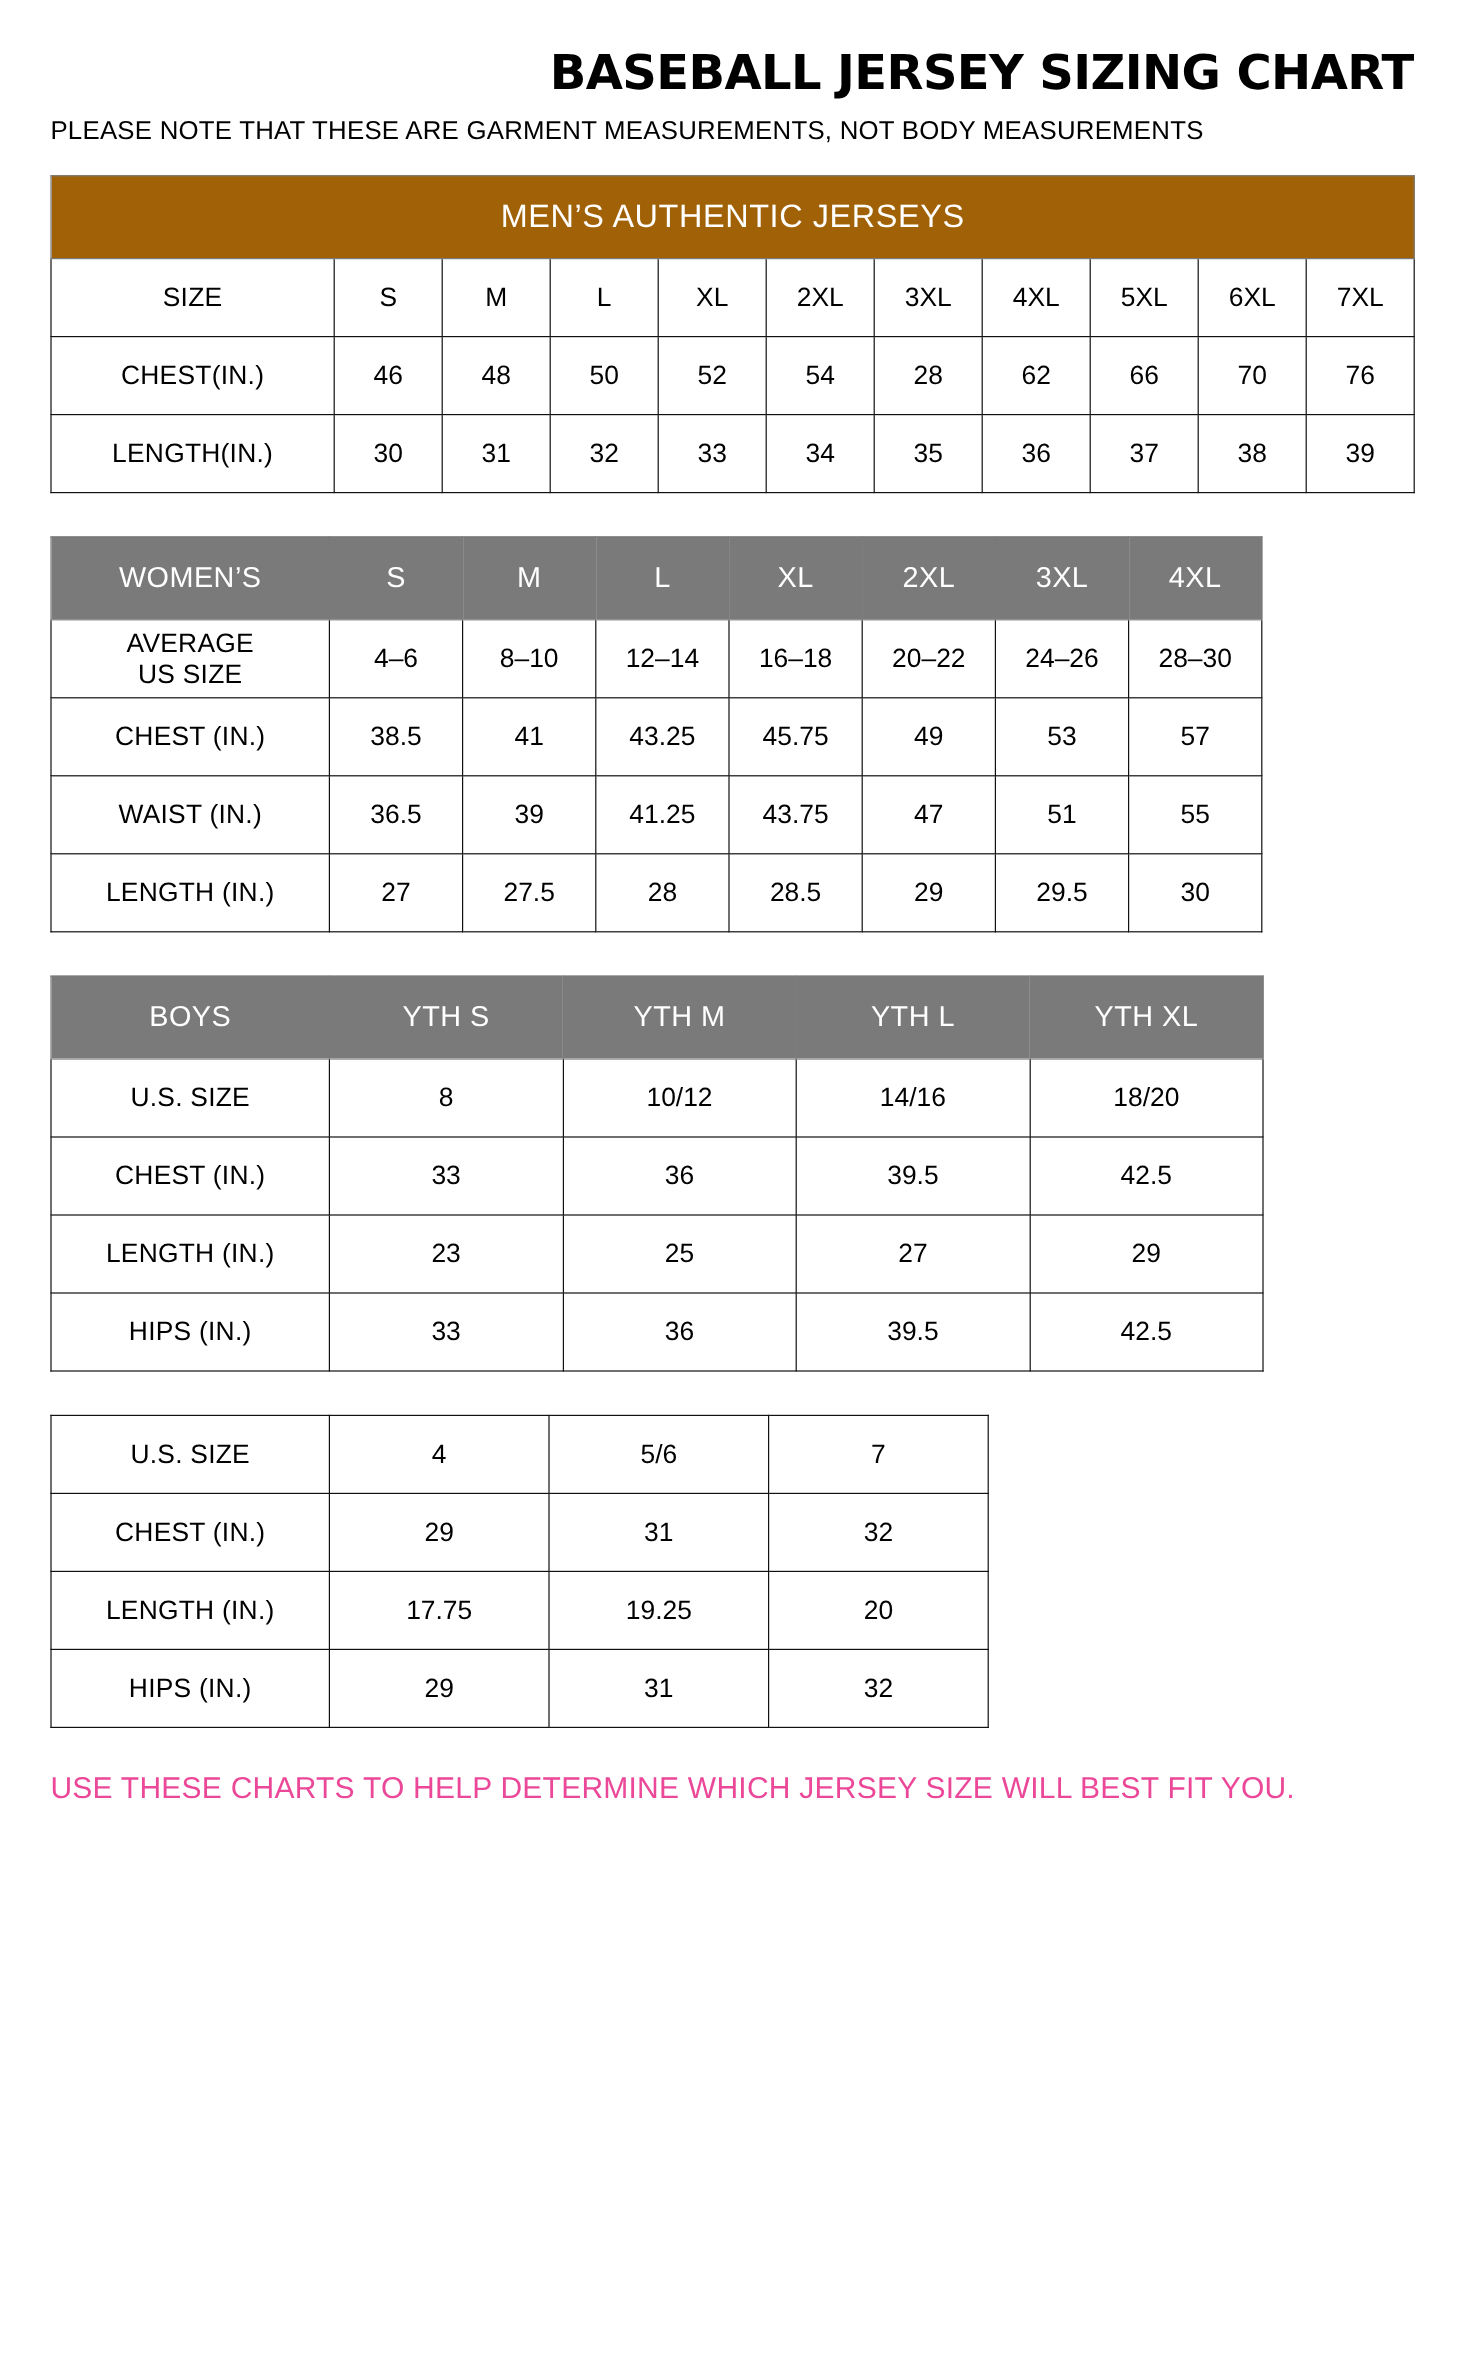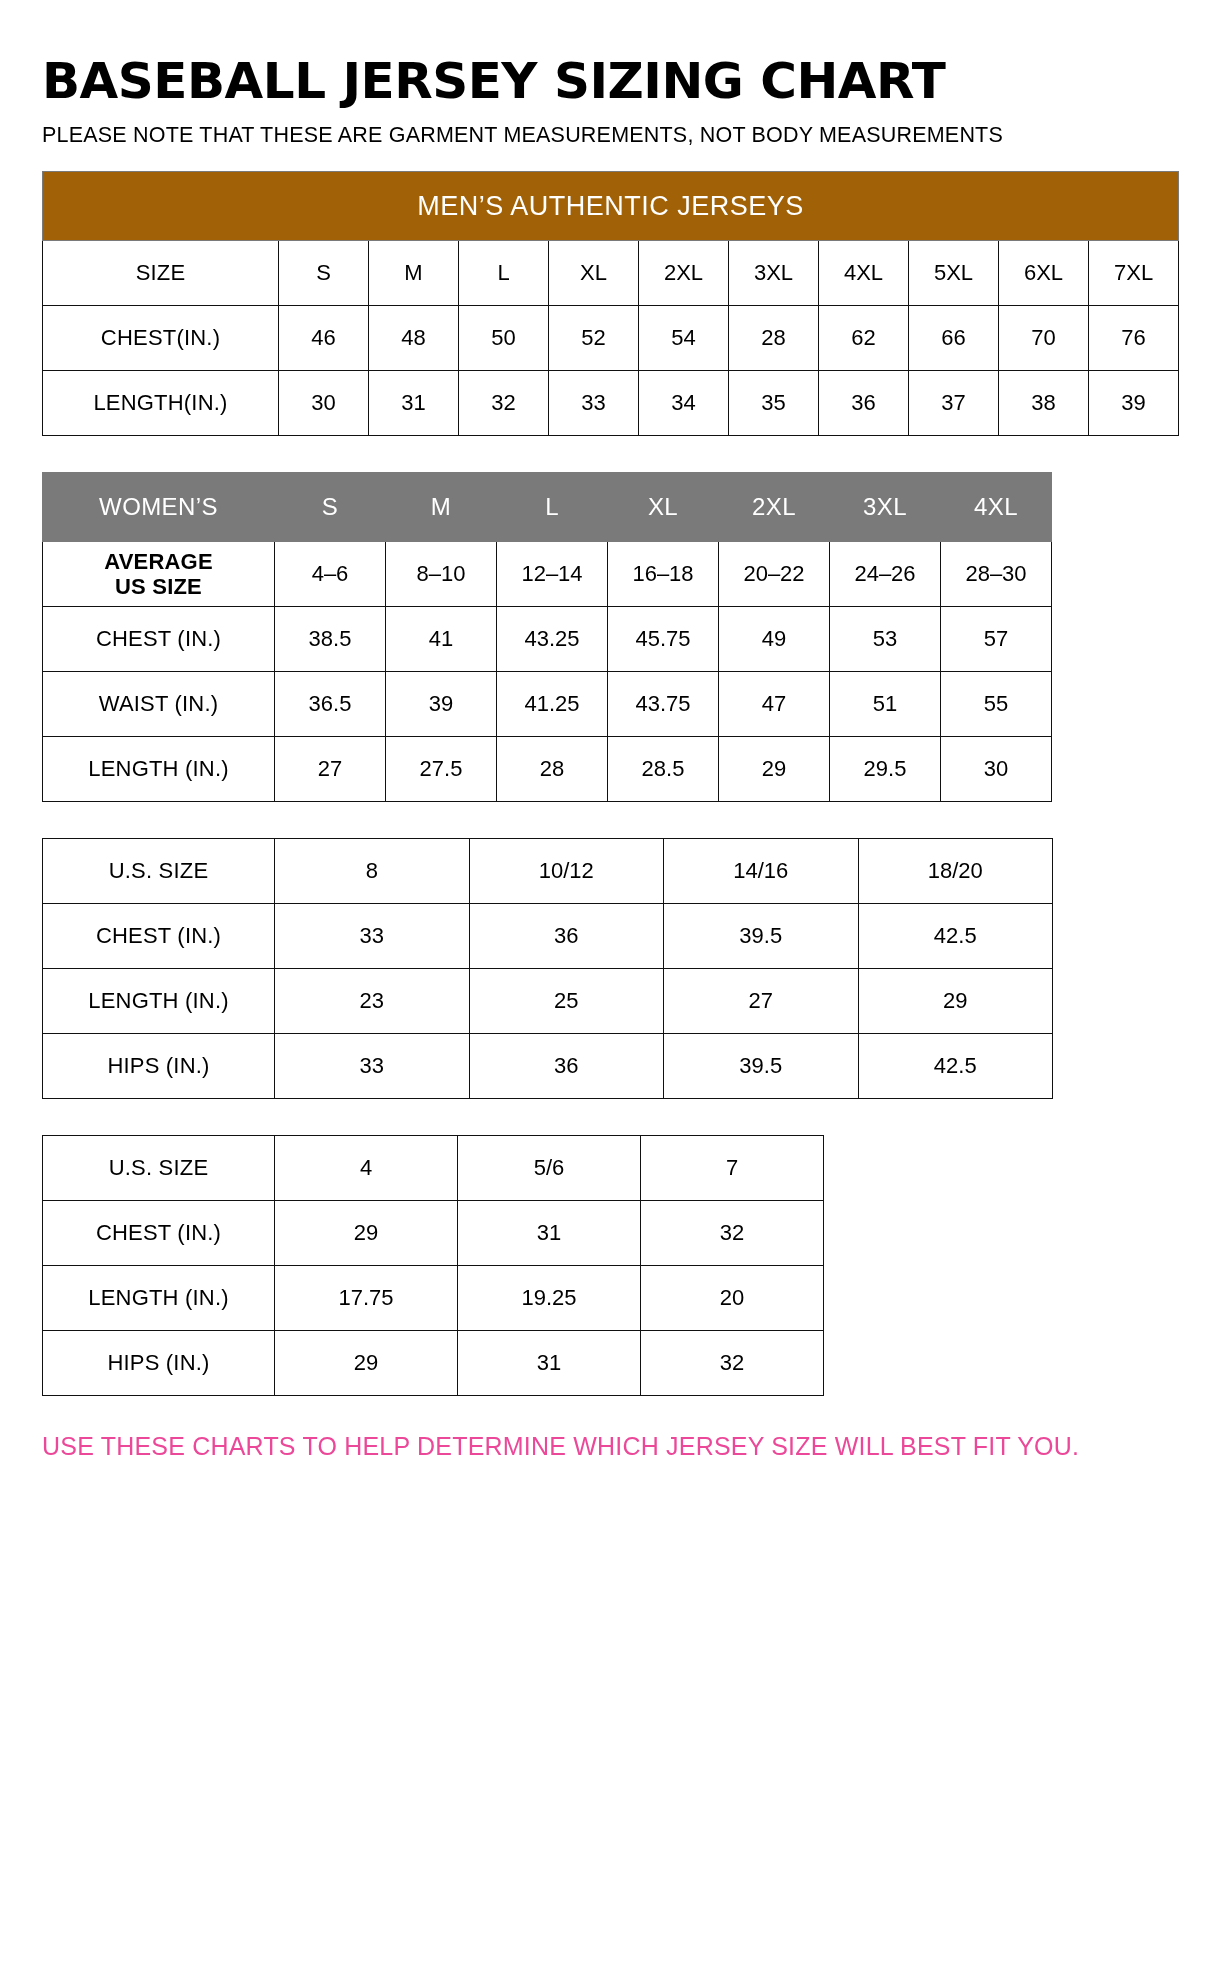--- a/index.html
+++ b/index.html
@@ -13,27 +13,28 @@
     font-family: "Liberation Sans", sans-serif;
     color: #000000;
     -webkit-font-smoothing: antialiased;
   }
   .page {
     width: 1220px;
     box-sizing: border-box;
     padding: 30px 42px 0 42px;
   }
   h1.title {
-    font-size: 50px;
+    font-size: 40px;
     line-height: 1.05;
     font-weight: bold;
     letter-spacing: -0.5px;
-    margin: 25px 0 14px 0;
+    margin: 10px 0 14px 0;
     font-family: "DejaVu Sans", sans-serif;
     color: #000;
+    text-align: right;
   }
   .note {
     color: #000000;
     font-size: 21.5px;
     line-height: 1.28;
     letter-spacing: 0.2px;
     margin: 0 0 22px 0;
     max-width: 1090px;
   }
   table {
@@ -67,21 +68,20 @@
     font-size: 24px;
     letter-spacing: 0.4px;
     height: 68px;
   }
   .rowlabel {
     font-size: 22px;
     letter-spacing: 0.2px;
   }
   .two-line {
     line-height: 1.15;
-    font-weight: bold;
   }
   
   #men-table { width: 1136px; }
   #men-table col.c0 { width: 236px; }
   #men-table col.cx { width: 90px; }
   
   #women-table { width: 1010px; }
   #women-table col.c0 { width: 232px; }
   #women-table col.cx { width: 111px; }
   
@@ -239,20 +239,27 @@
   <table id="boys-table">
     <colgroup>
       <col class="c0">
         <col class="cx">
         <col class="cx">
         <col class="cx">
         <col class="cx">
     </colgroup>
     <tbody>
       <tr>
+        <td class="hdr-cell">BOYS</td>
+        <td class="hdr-cell">YTH S</td>
+        <td class="hdr-cell">YTH M</td>
+        <td class="hdr-cell">YTH L</td>
+        <td class="hdr-cell">YTH XL</td>
+      </tr>
+      <tr>
         <td class="rowlabel">U.S. SIZE</td>
         <td>8</td>
         <td>10/12</td>
         <td>14/16</td>
         <td>18/20</td>
       </tr>
       <tr>
         <td class="rowlabel">CHEST (IN.)</td>
         <td>33</td>
         <td>36</td>

